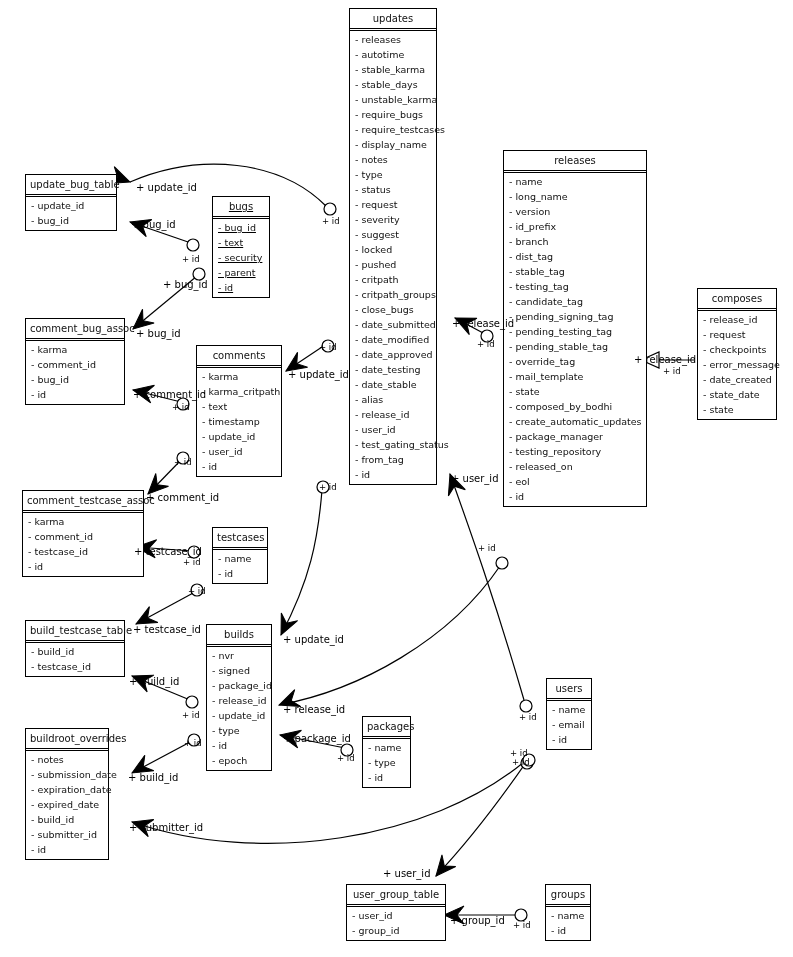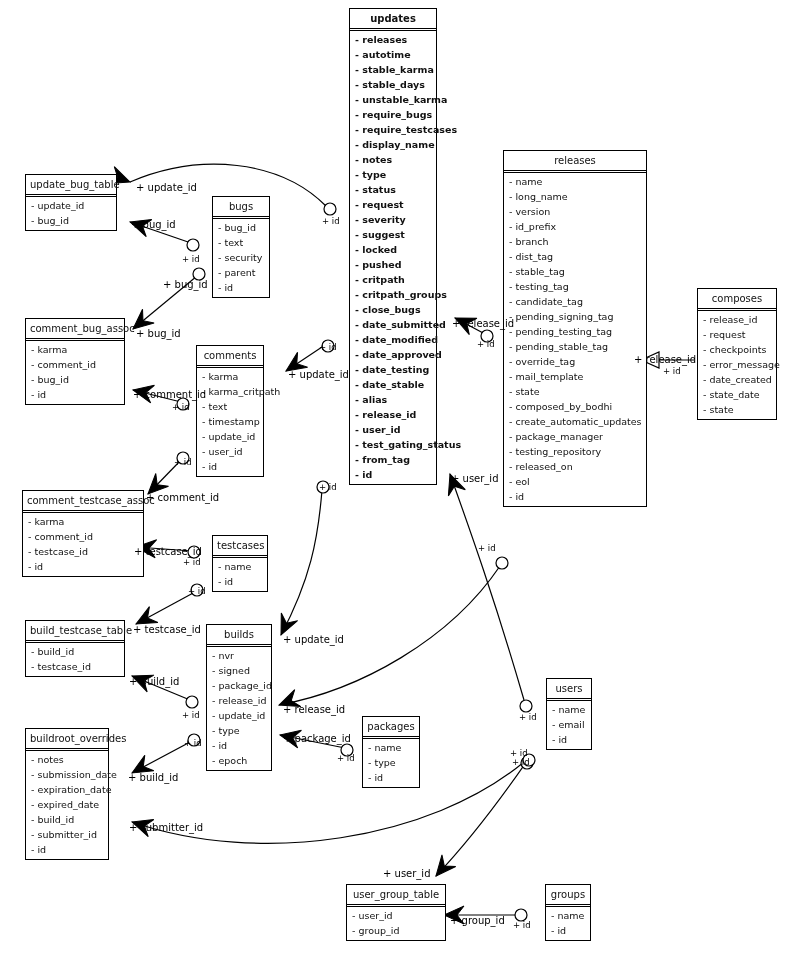--- a/index.html
+++ b/index.html
@@ -127,31 +127,31 @@
   </svg>
 
   <div id="entities-layer">
       <div class="entity" style="left: 25px; top: 174px; width: 92px;">
         <div class="ename">update_bug_table</div>
         <div class="attrs">
           <div class="attr">- update_id</div>
           <div class="attr">- bug_id</div>
         </div>
       </div>
-      <div class="entity" style="left: 212px; top: 196px; width: 58px;">
+      <div class="entity" style="left: 212px; top: 196px; width: 58px; text-decoration: underline;">
         <div class="ename">bugs</div>
         <div class="attrs">
           <div class="attr">- bug_id</div>
           <div class="attr">- text</div>
           <div class="attr">- security</div>
           <div class="attr">- parent</div>
           <div class="attr">- id</div>
         </div>
       </div>
-      <div class="entity" style="left: 349px; top: 8px; width: 88px; font-weight: bold;">
+      <div class="entity" style="left: 349px; top: 8px; width: 88px;">
         <div class="ename">updates</div>
         <div class="attrs">
           <div class="attr">- releases</div>
           <div class="attr">- autotime</div>
           <div class="attr">- stable_karma</div>
           <div class="attr">- stable_days</div>
           <div class="attr">- unstable_karma</div>
           <div class="attr">- require_bugs</div>
           <div class="attr">- require_testcases</div>
           <div class="attr">- display_name</div>
@@ -220,42 +220,42 @@
       </div>
       <div class="entity" style="left: 25px; top: 318px; width: 100px;">
         <div class="ename">comment_bug_assoc</div>
         <div class="attrs">
           <div class="attr">- karma</div>
           <div class="attr">- comment_id</div>
           <div class="attr">- bug_id</div>
           <div class="attr">- id</div>
         </div>
       </div>
-      <div class="entity" style="left: 196px; top: 345px; width: 68px;">
+      <div class="entity" style="left: 196px; top: 345px; width: 86px;">
         <div class="ename">comments</div>
         <div class="attrs">
           <div class="attr">- karma</div>
           <div class="attr">- karma_critpath</div>
           <div class="attr">- text</div>
           <div class="attr">- timestamp</div>
           <div class="attr">- update_id</div>
           <div class="attr">- user_id</div>
           <div class="attr">- id</div>
         </div>
       </div>
       <div class="entity" style="left: 22px; top: 490px; width: 122px;">
         <div class="ename">comment_testcase_assoc</div>
         <div class="attrs">
           <div class="attr">- karma</div>
           <div class="attr">- comment_id</div>
           <div class="attr">- testcase_id</div>
           <div class="attr">- id</div>
         </div>
       </div>
-      <div class="entity" style="left: 212px; top: 527px; width: 56px; margin-top: 8px;">
+      <div class="entity" style="left: 212px; top: 527px; width: 56px;">
         <div class="ename">testcases</div>
         <div class="attrs">
           <div class="attr">- name</div>
           <div class="attr">- id</div>
         </div>
       </div>
       <div class="entity" style="left: 25px; top: 620px; width: 100px;">
         <div class="ename">build_testcase_table</div>
         <div class="attrs">
           <div class="attr">- build_id</div>
@@ -268,21 +268,21 @@
           <div class="attr">- nvr</div>
           <div class="attr">- signed</div>
           <div class="attr">- package_id</div>
           <div class="attr">- release_id</div>
           <div class="attr">- update_id</div>
           <div class="attr">- type</div>
           <div class="attr">- id</div>
           <div class="attr">- epoch</div>
         </div>
       </div>
-      <div class="entity" style="left: 362px; top: 716px; width: 58px;">
+      <div class="entity" style="left: 362px; top: 716px; width: 49px;">
         <div class="ename">packages</div>
         <div class="attrs">
           <div class="attr">- name</div>
           <div class="attr">- type</div>
           <div class="attr">- id</div>
         </div>
       </div>
       <div class="entity" style="left: 25px; top: 728px; width: 84px;">
         <div class="ename">buildroot_overrides</div>
         <div class="attrs">

